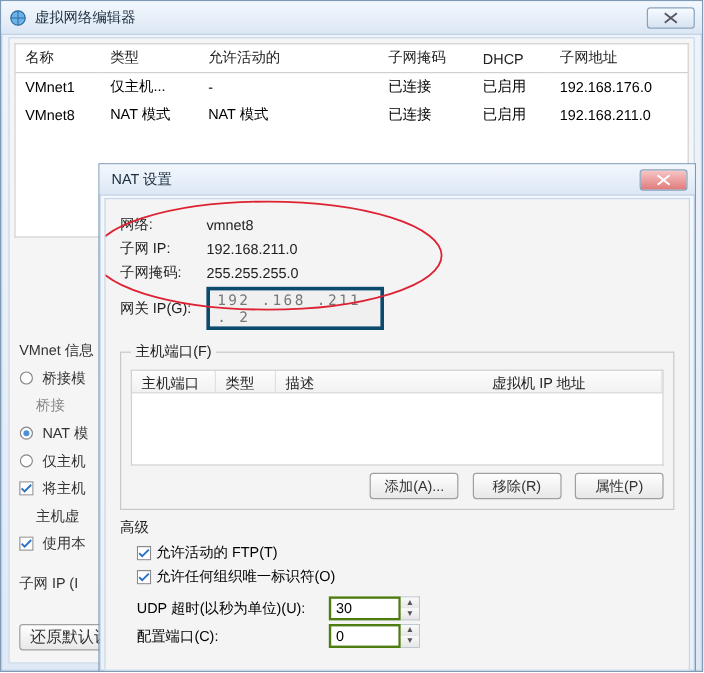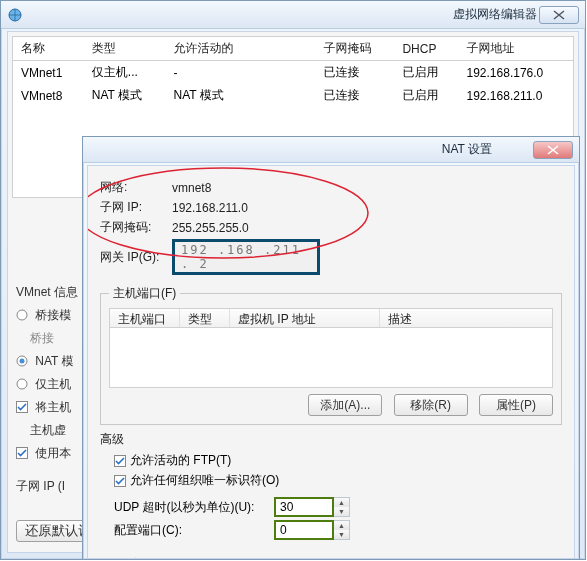--- a/index.html
+++ b/index.html
@@ -23,21 +23,20 @@
   .parent {
     top: 0; left: 0; width: 586px; height: 560px;
   }
   .titlebar {
     height: 28px;
     display: flex;
     align-items: center;
     padding: 0 6px;
     background: linear-gradient(#f3f8fe, #dce7f4);
     border-bottom: 1px solid #b9cde2;
-    text-align: right;
   }
   .titlebar .icon { width: 16px; height: 16px; margin-right: 6px; }
   .titlebar .title { flex: 1; color: #1a2b3c; }
   .tb-btn {
     width: 40px; height: 18px;
     border: 1px solid #8aa3bd;
     border-radius: 3px;
     background: linear-gradient(#f7fbff,#d6e3f2);
     display: inline-flex; align-items: center; justify-content: center;
     margin-left: 2px;
@@ -300,22 +299,22 @@
 
     <svg class="ellipse" style="left:-20px; top:-8px;" width="310" height="110">
       <ellipse cx="155" cy="55" rx="145" ry="45" fill="none" stroke="#d23" stroke-width="1.5"></ellipse>
     </svg>
 
     <fieldset class="pf">
       <legend>主机端口(F)</legend>
       <div class="pfhead">
         <span style="width:70px">主机端口</span>
         <span style="width:50px">类型</span>
+        <span style="flex:1;border-right:none">描述</span>
         <span style="width:150px">虚拟机 IP 地址</span>
-        <span style="flex:1;border-right:none">描述</span>
       </div>
       <div class="pfbody"></div>
       <div class="btnrow">
         <span class="btn">添加(A)...</span>
         <span class="btn">移除(R)</span>
         <span class="btn">属性(P)</span>
       </div>
     </fieldset>
 
     <div class="adv-label">高级</div>

